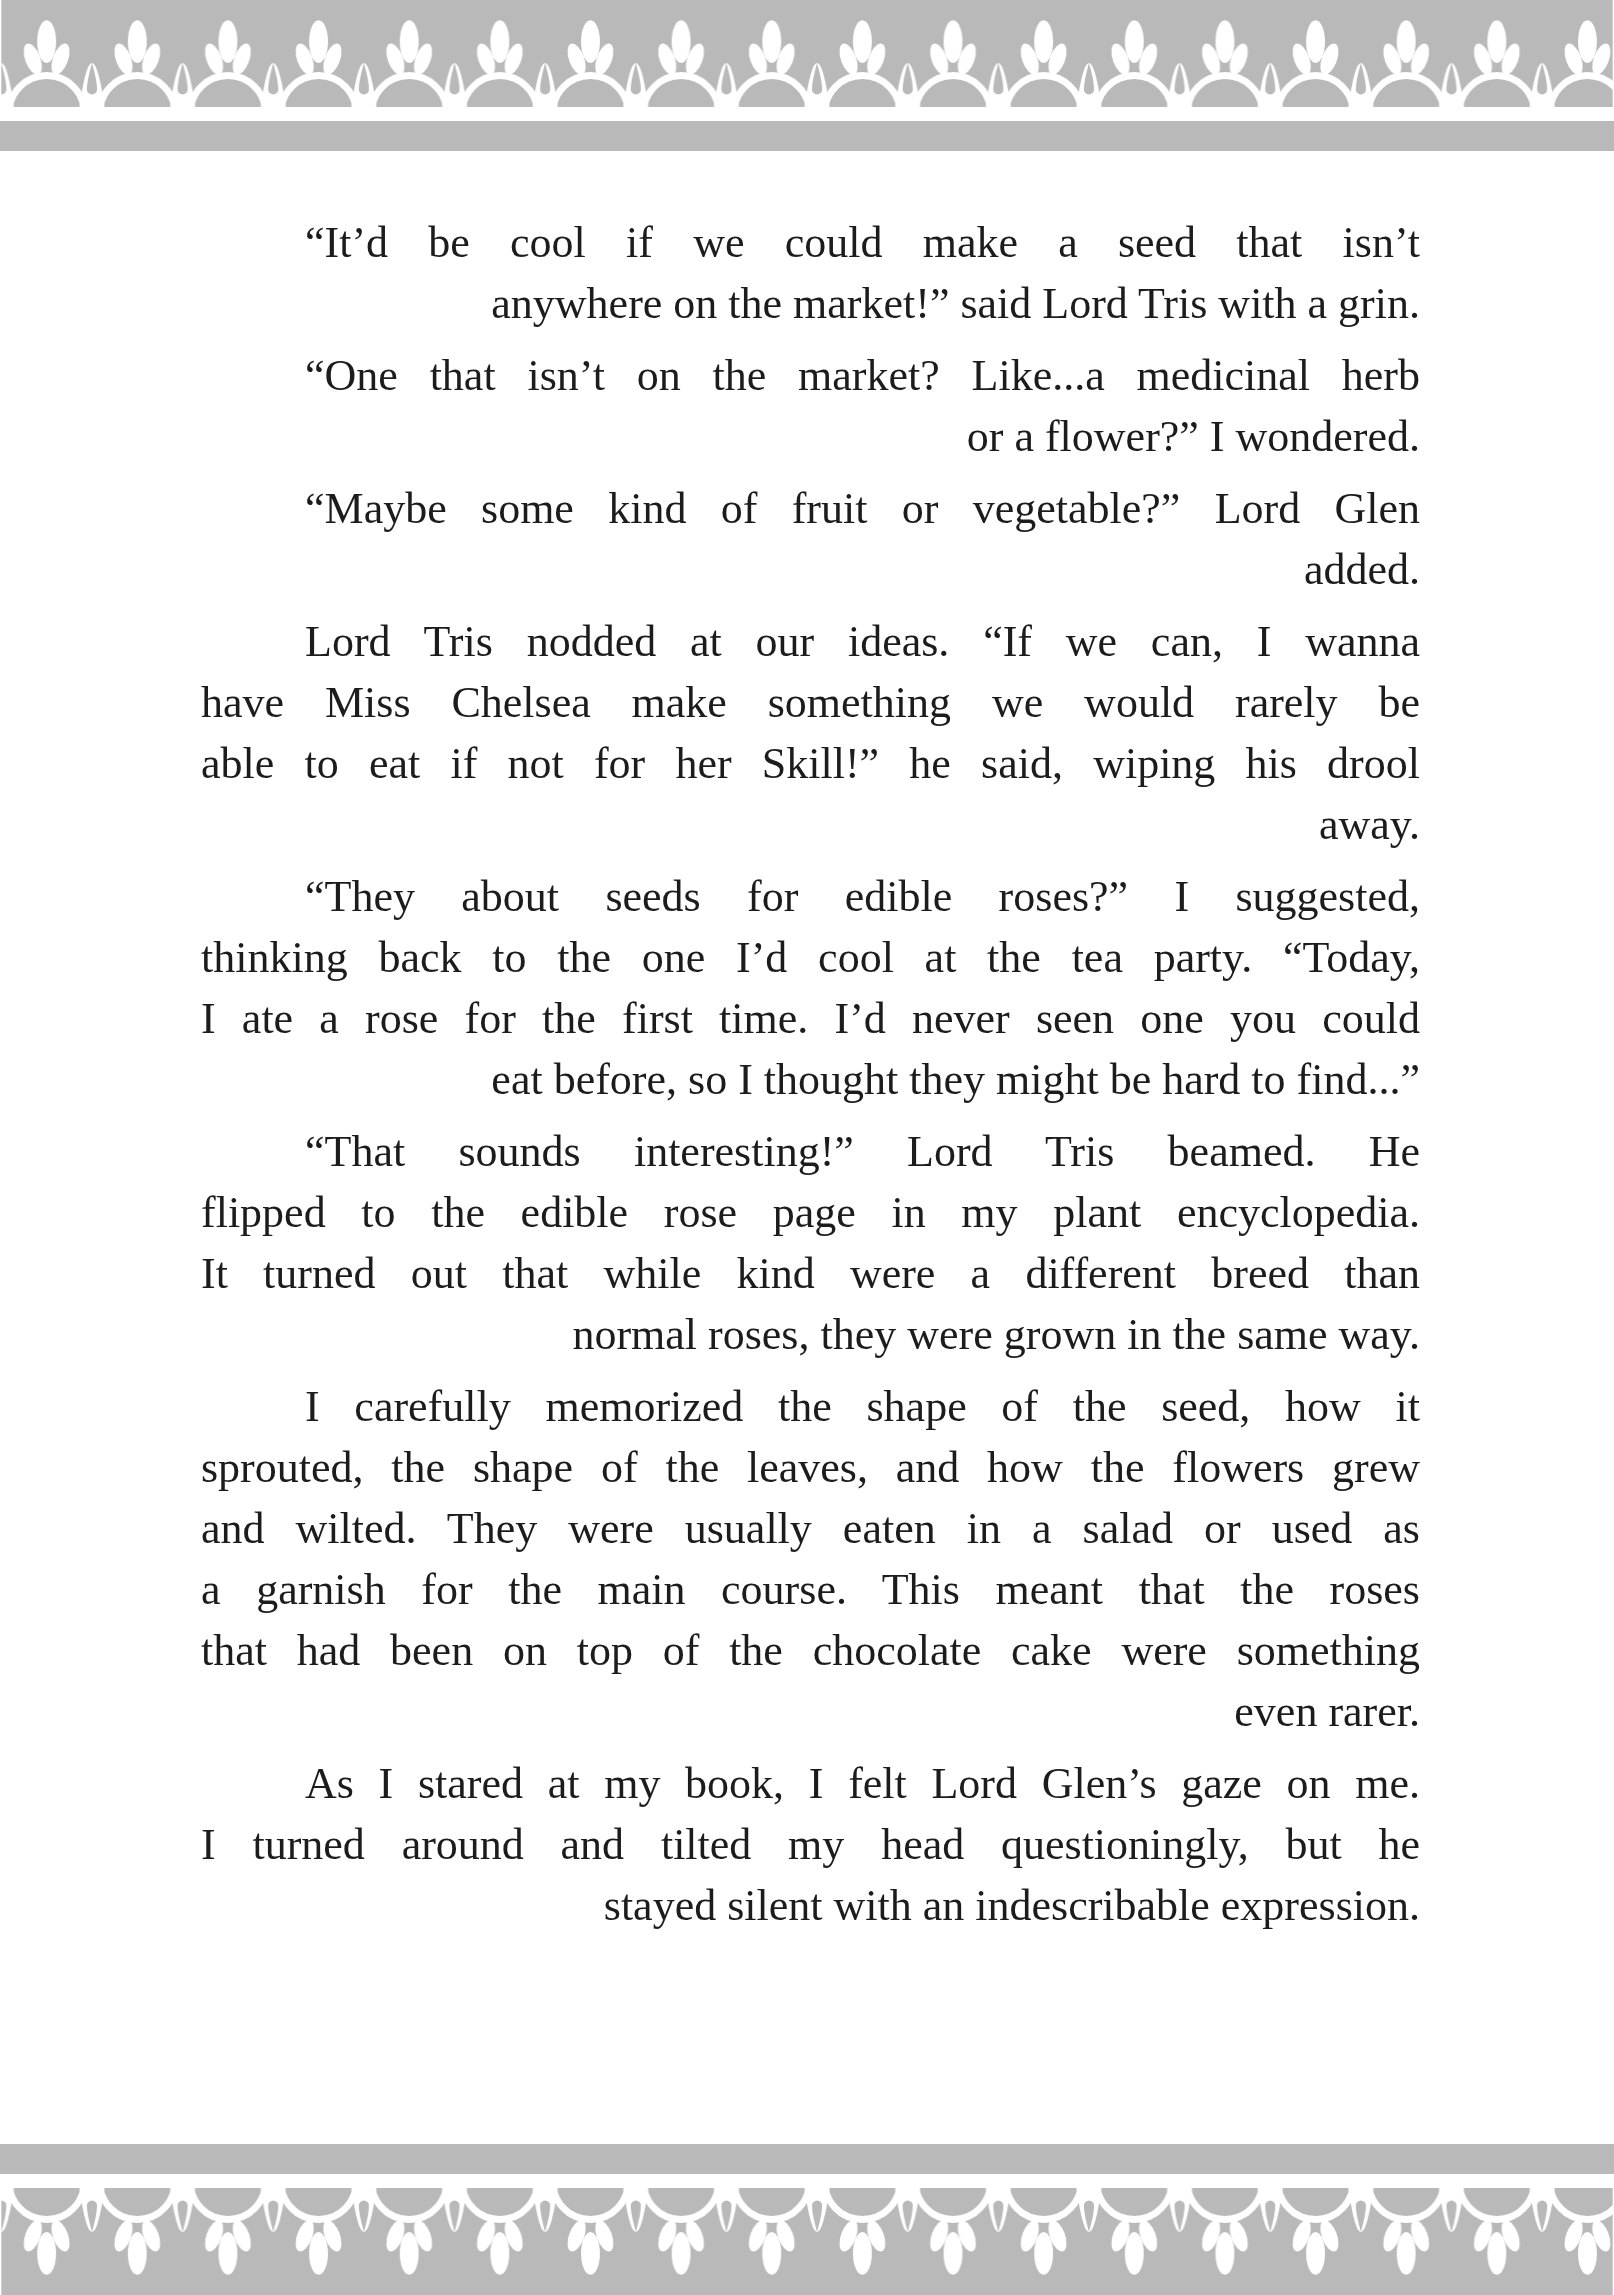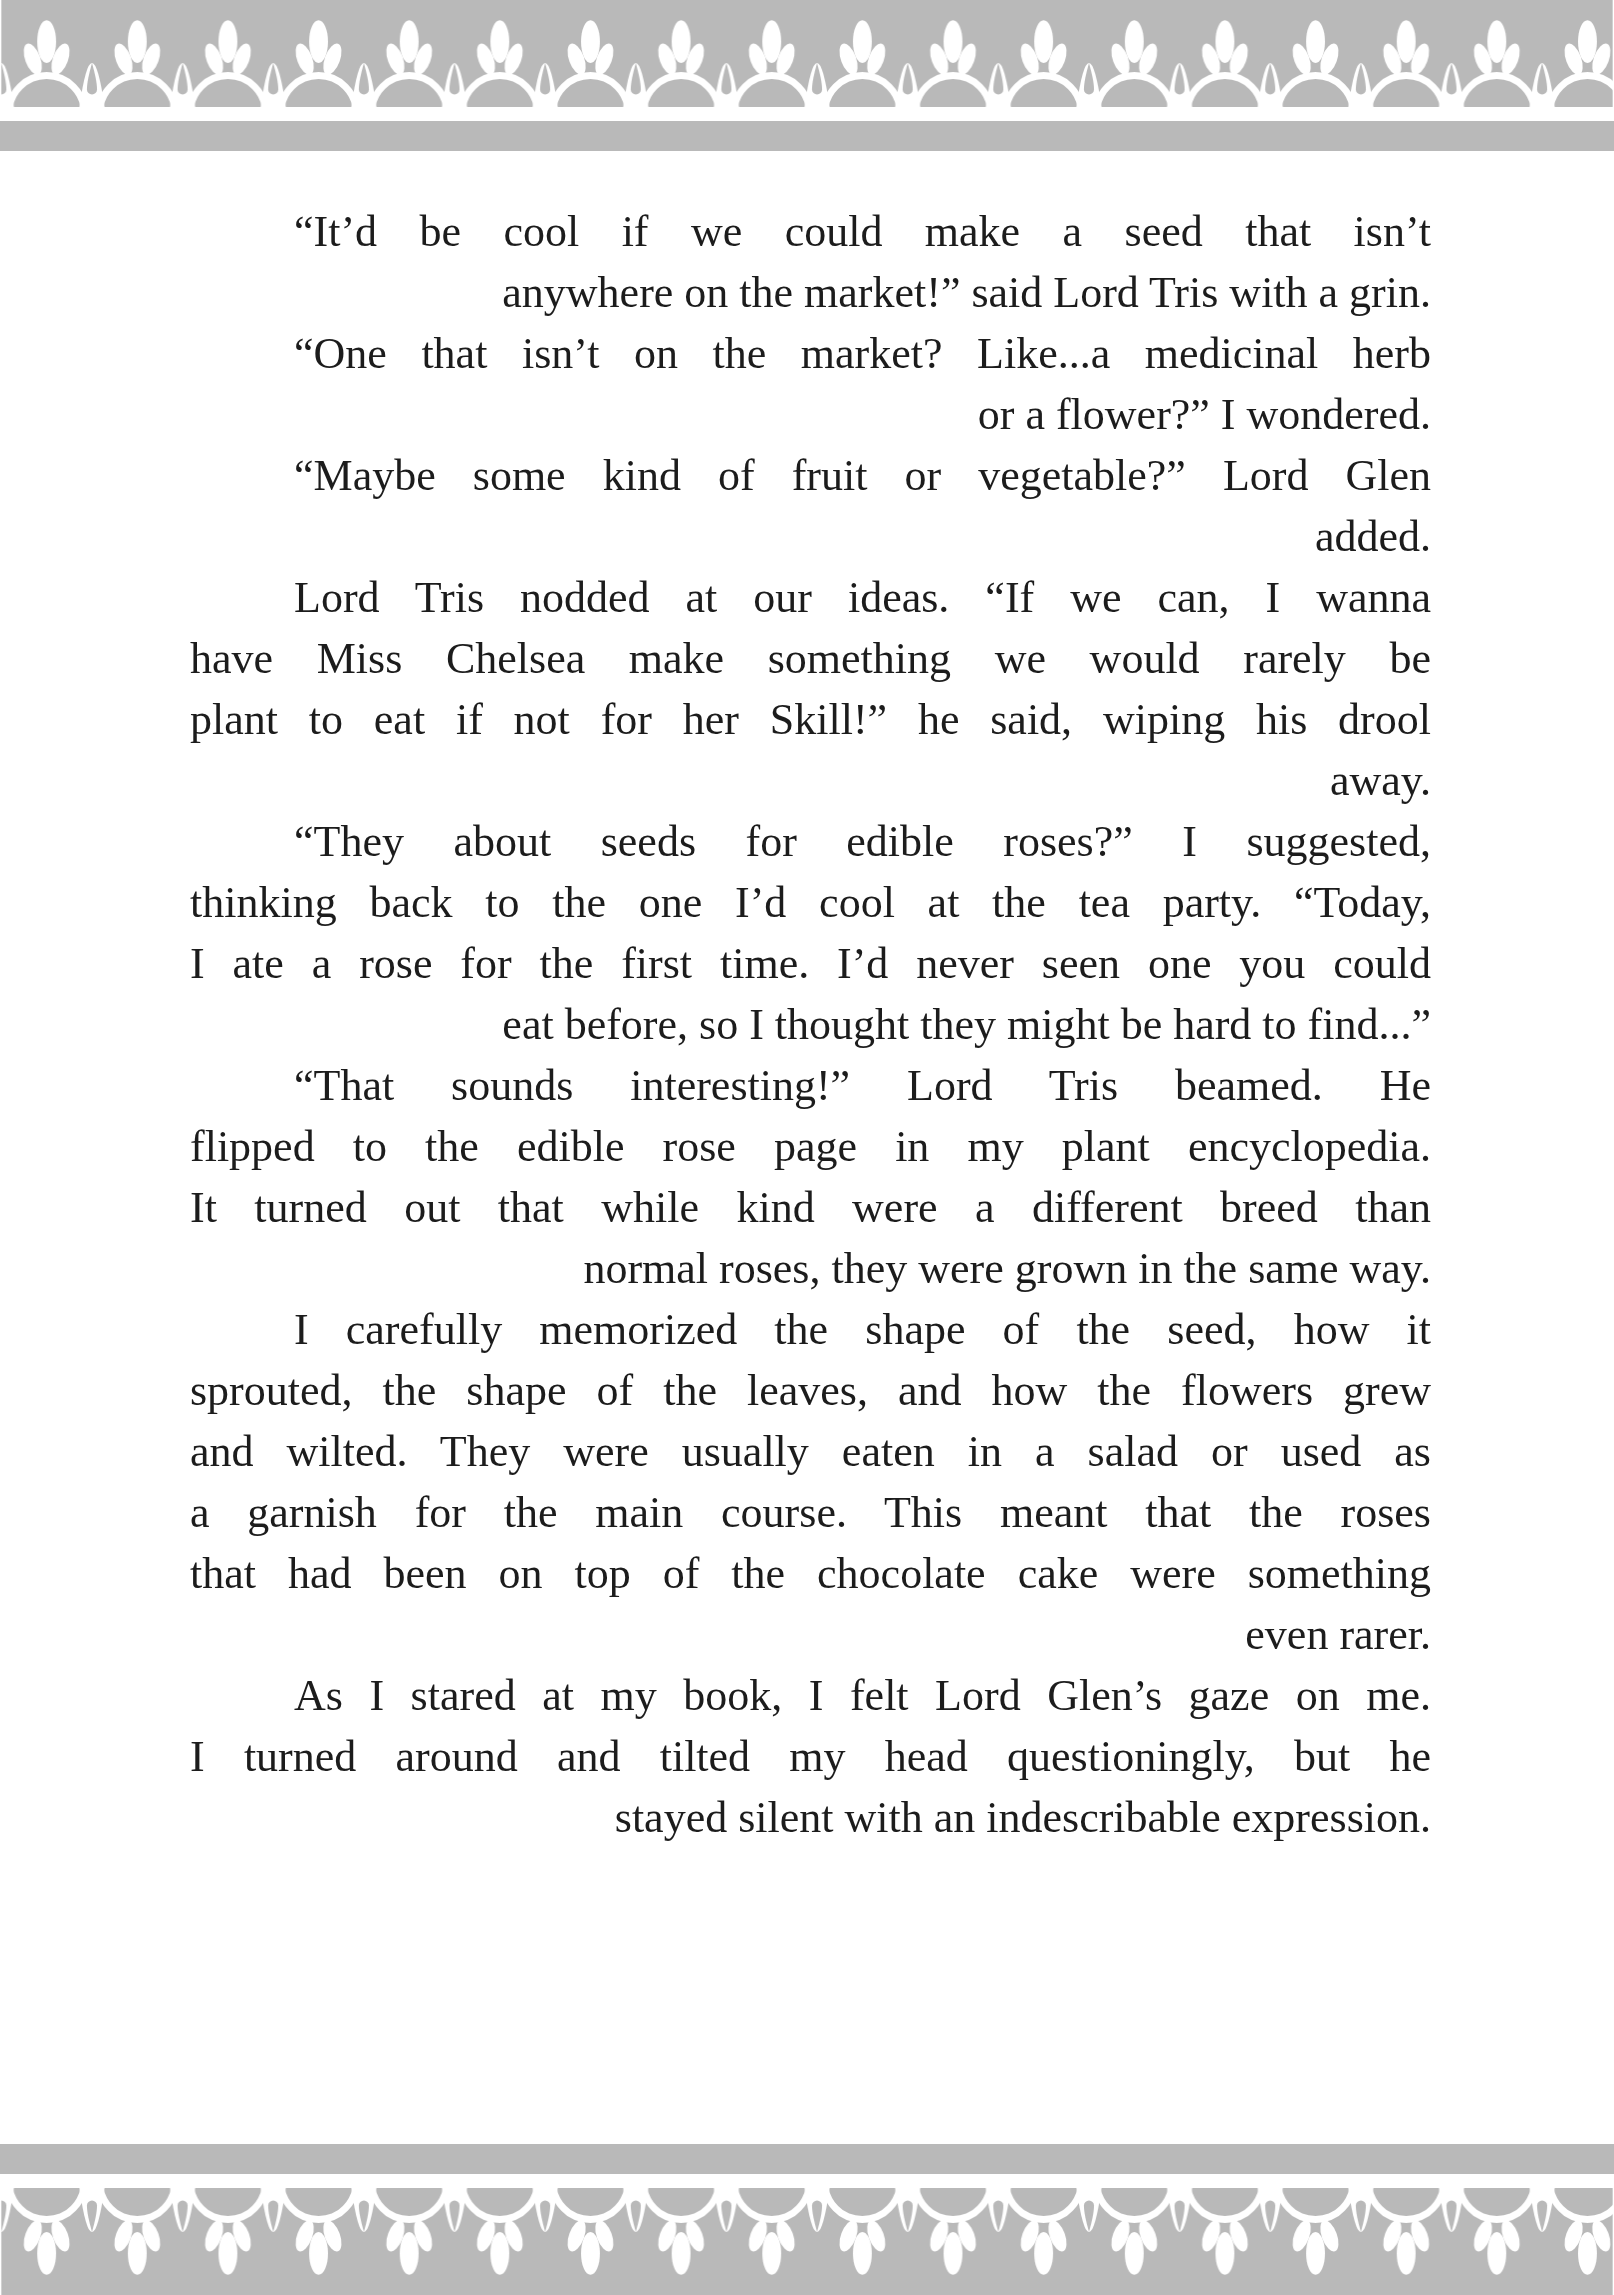--- a/index.html
+++ b/index.html
@@ -29,21 +29,21 @@
   .lace-drop { fill: var(--border-gray, #b9b9b9); }
   .text-block {
     position: absolute;
     left: 190px;
     top: 201px;
     width: 1241px;
     font-size: 44px;
     line-height: 61px;
     color: var(--text-color, #1c1c1c);
   }
-  .paragraph { margin: 0; }
+  .paragraph { margin: 11px; }
   .line { text-align: right; }
   .line.just { text-align: justify; text-align-last: justify; }
   .line.indent { text-indent: 104px; }
 </style>
 </head>
 <body>
 
 <div class="page">
 
   <div class="border top">
@@ -76,21 +76,21 @@
         <div class="line indent just">“One that isn’t on the market? Like...a medicinal herb</div>
         <div class="line">or a flower?” I wondered.</div>
       </div>
       <div class="paragraph">
         <div class="line indent just">“Maybe some kind of fruit or vegetable?” Lord Glen</div>
         <div class="line">added.</div>
       </div>
       <div class="paragraph">
         <div class="line indent just">Lord Tris nodded at our ideas. “If we can, I wanna</div>
         <div class="line just">have Miss Chelsea make something we would rarely be</div>
-        <div class="line just">plant to eat if not for her Skill!” he said, wiping his drool</div>
+        <div class="line just">able to eat if not for her Skill!” he said, wiping his drool</div>
         <div class="line">away.</div>
       </div>
       <div class="paragraph">
         <div class="line indent just">“They about seeds for edible roses?” I suggested,</div>
         <div class="line just">thinking back to the one I’d cool at the tea party. “Today,</div>
         <div class="line just">I ate a rose for the first time. I’d never seen one you could</div>
         <div class="line">eat before, so I thought they might be hard to find...”</div>
       </div>
       <div class="paragraph">
         <div class="line indent just">“That sounds interesting!” Lord Tris beamed. He</div>

